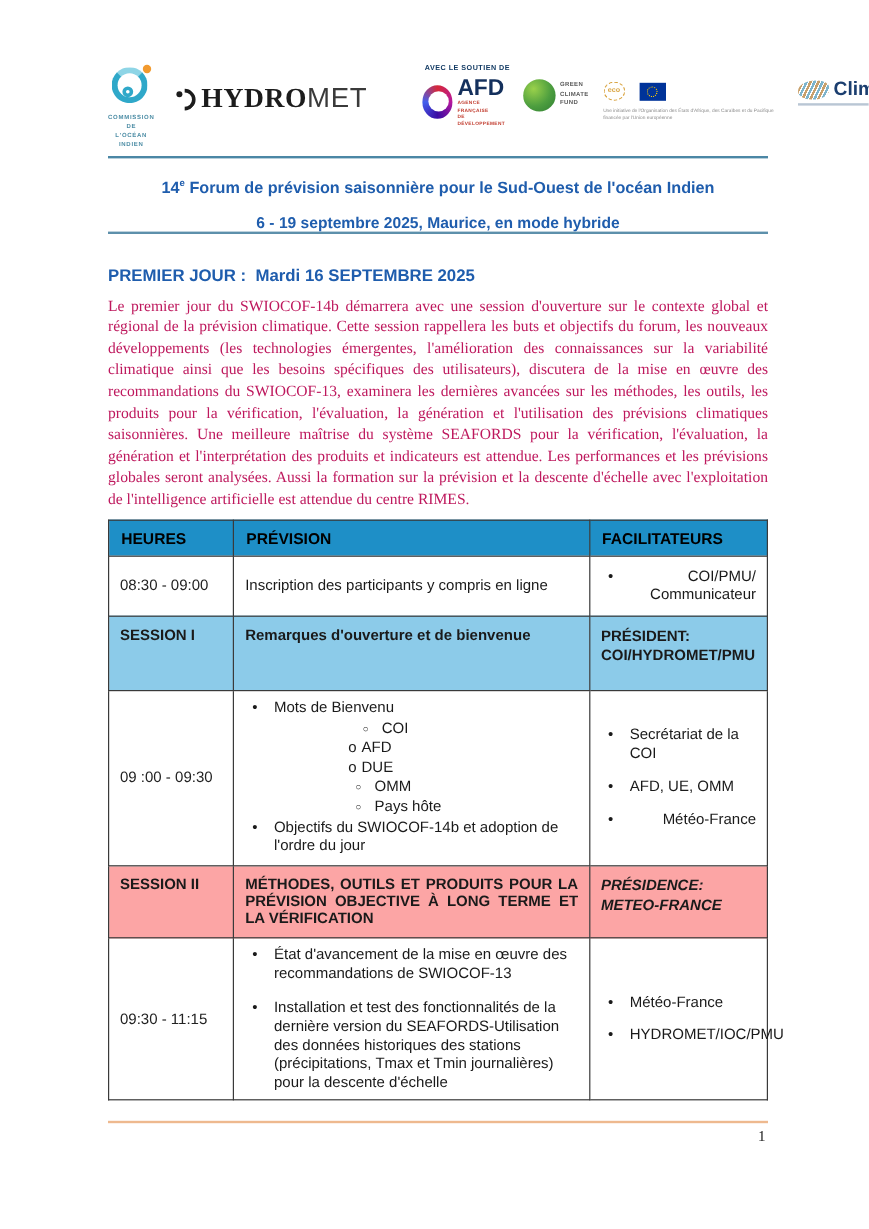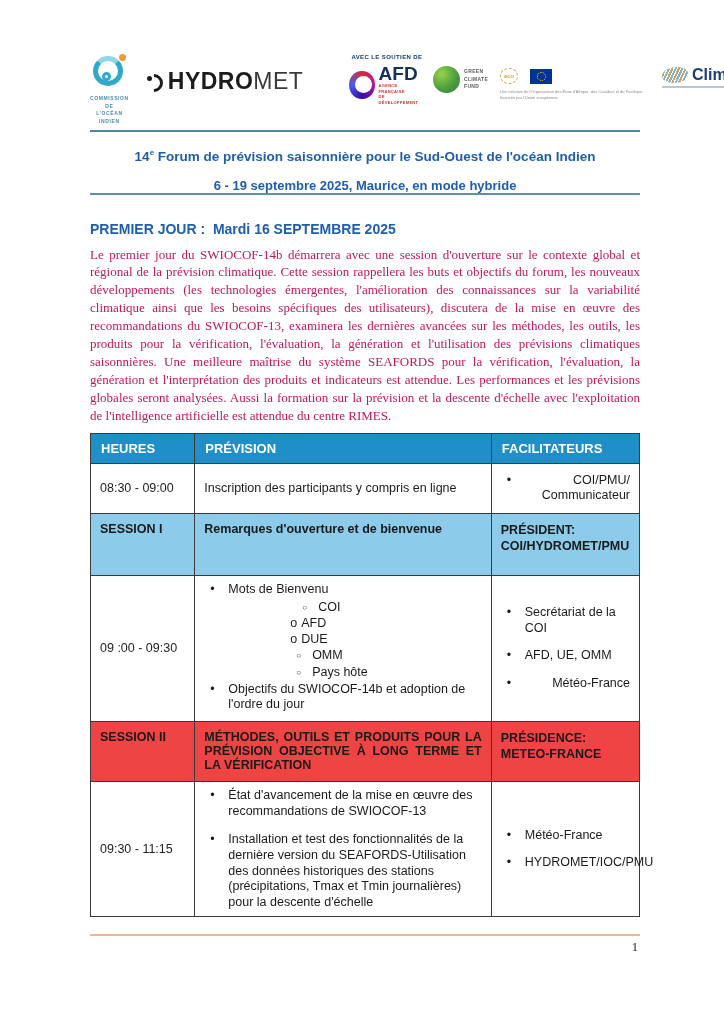--- a/index.html
+++ b/index.html
@@ -22,21 +22,21 @@
   .coi-dot { position:absolute; right:-1px; top:-2px; width:7px; height:7px; border-radius:50%; background:#f29a2e; }
   .coi-caption { margin-top:7px; font-size:5px; letter-spacing:.6px; color:#4e8ea6; text-align:center; line-height:1.5; font-weight:bold; }
 
   .logo-hydromet { display:flex; align-items:center; gap:5px; margin-top:16px; }
   .hm-icon { position:relative; width:20px; height:20px; }
   .hm-icon::before { content:""; position:absolute; left:2px; top:2px; width:12px; height:12px;
     border:3px solid #1c1c1c; border-top-color:transparent; border-left-color:transparent;
     border-radius:50%; transform:rotate(-45deg); }
   .hm-icon::after { content:""; position:absolute; left:4px; top:4px; width:5px; height:5px; border-radius:50%; background:#1c1c1c; }
   .hm-text { font-size:23px; color:#1c1c1c; letter-spacing:.5px; }
-  .hm-text .b { font-weight:bold; }
+  .hm-text .b { font-weight:bold;font-family:Liberation Serif, serif; }
   .hm-text .l { font-weight:normal; color:#3a3a3a; }
 
   .vdiv { width:1px; height:58px; background:#c9c9c9; margin:4px 8px 0 10px; }
 
   .support-group { display:flex; flex-direction:column; }
   .support-label { font-size:6px; font-weight:bold; color:#123a63; letter-spacing:.4px; margin:2px 0 4px 2px; }
   .support-logos { display:flex; align-items:flex-start; gap:12px; }
 
   .logo-afd { display:flex; align-items:center; gap:4px; }
   .afd-ring { position:relative; width:28px; height:28px; border-radius:50%;
@@ -84,33 +84,33 @@
 
   
   .day-heading { color:#1f5dad; font-size:14px; font-weight:bold; margin-top:26px; white-space:pre-wrap; }
   .intro { margin-top:9px; font-family:Liberation Serif, serif; font-size:13px; line-height:1.38;
     color:#be185d; text-align:justify; }
 
   
   table.program { width:100%; border-collapse:collapse; margin-top:8px; table-layout:fixed; }
   .program col.c1 { width:19%; } .program col.c2 { width:54%; } .program col.c3 { width:27%; }
   .program th, .program td { border:1px solid #3a3a3a; font-size:12.5px; color:#1a1a1a; }
-  .program thead th { background:#1e8fc7; color:#ffffff; font-weight:bold; text-align:left;
+  .program thead th { background:#1e8fc7; color:#000000; font-weight:bold; text-align:left;
     padding:7px 10px; height:30px; font-size:13px; }
   .program td { padding:6px 9px; vertical-align:top; }
   td.time { vertical-align:middle; font-size:12.5px; color:#222; height:100%; }
   tr.r1 td { height:50px; }
   tr.r1 td.act { vertical-align:middle; }
   tr.session td { font-weight:bold; vertical-align:top; padding-top:8px; }
   tr.session-blue td { background:#8ccbe9; height:62px; }
-  tr.session-pink td { background:#ef4444; height:60px; }
+  tr.session-pink td { background:#fca5a5; height:60px; }
   tr.r3 td { height:126px; }
   tr.r5 td { height:132px; }
   td.chair { line-height:1.3; }
-  td.chair.just { text-align:justify; }
+  td.chair.just { text-align:justify;font-style:italic; }
 
   ul.blist { list-style:none; }
   ul.blist > li { position:relative; padding-left:24px; line-height:1.25; margin-bottom:2px; }
   ul.blist > li::before { content:"\2022"; position:absolute; left:6px; top:0; }
   ul.blist.spaced > li { margin-bottom:13px; }
   ul.blist.spaced > li:last-child { margin-bottom:0; }
 
   ul.sublist { list-style:none; margin:1px 0 2px 0; }
   ul.sublist li { line-height:1.3; }
   li.sub-wide { padding-left:68px; }

